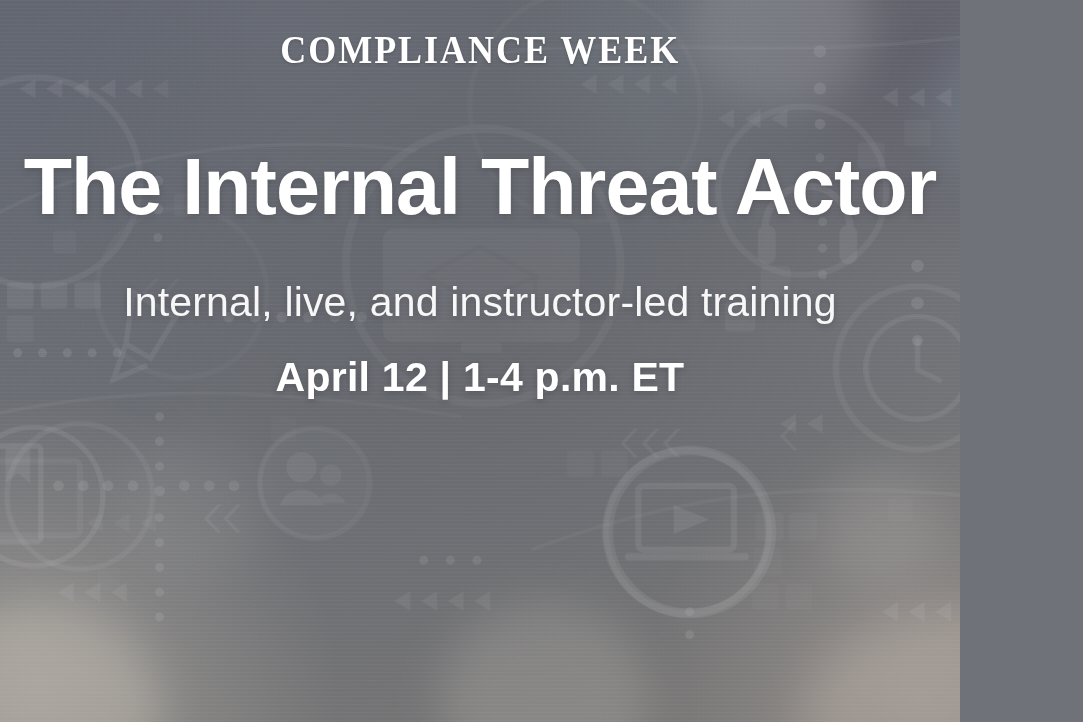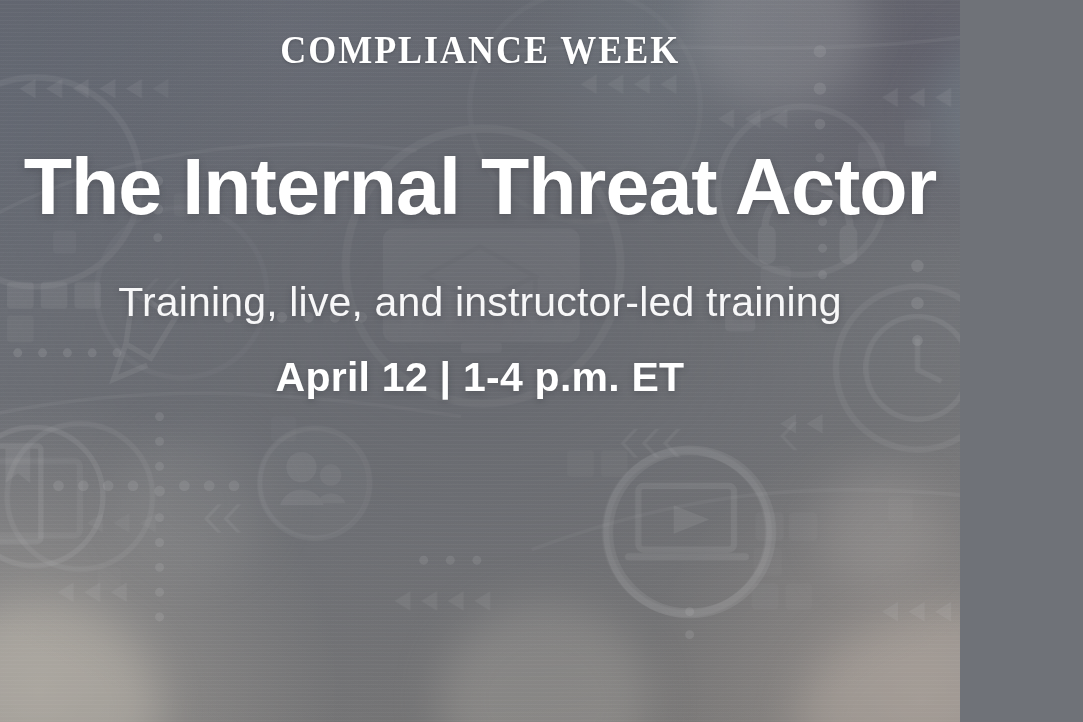--- a/index.html
+++ b/index.html
@@ -352,18 +352,18 @@
   <div class="scanlines"></div>
 
   <div class="content">
 
     <div class="logo">COMPLIANCE WEEK</div>
 
     <h1 class="headline">
       <span class="hl-line">The Internal Threat Actor</span>
     </h1>
 
-    <div class="subtitle">Training, live, and instructor-led training</div>
+    <div class="subtitle">Internal, live, and instructor-led training</div>
 
     <div class="datetime">April 12 | 1-4 p.m. ET</div>
 
   </div>
 </div>
 
 </body></html>

